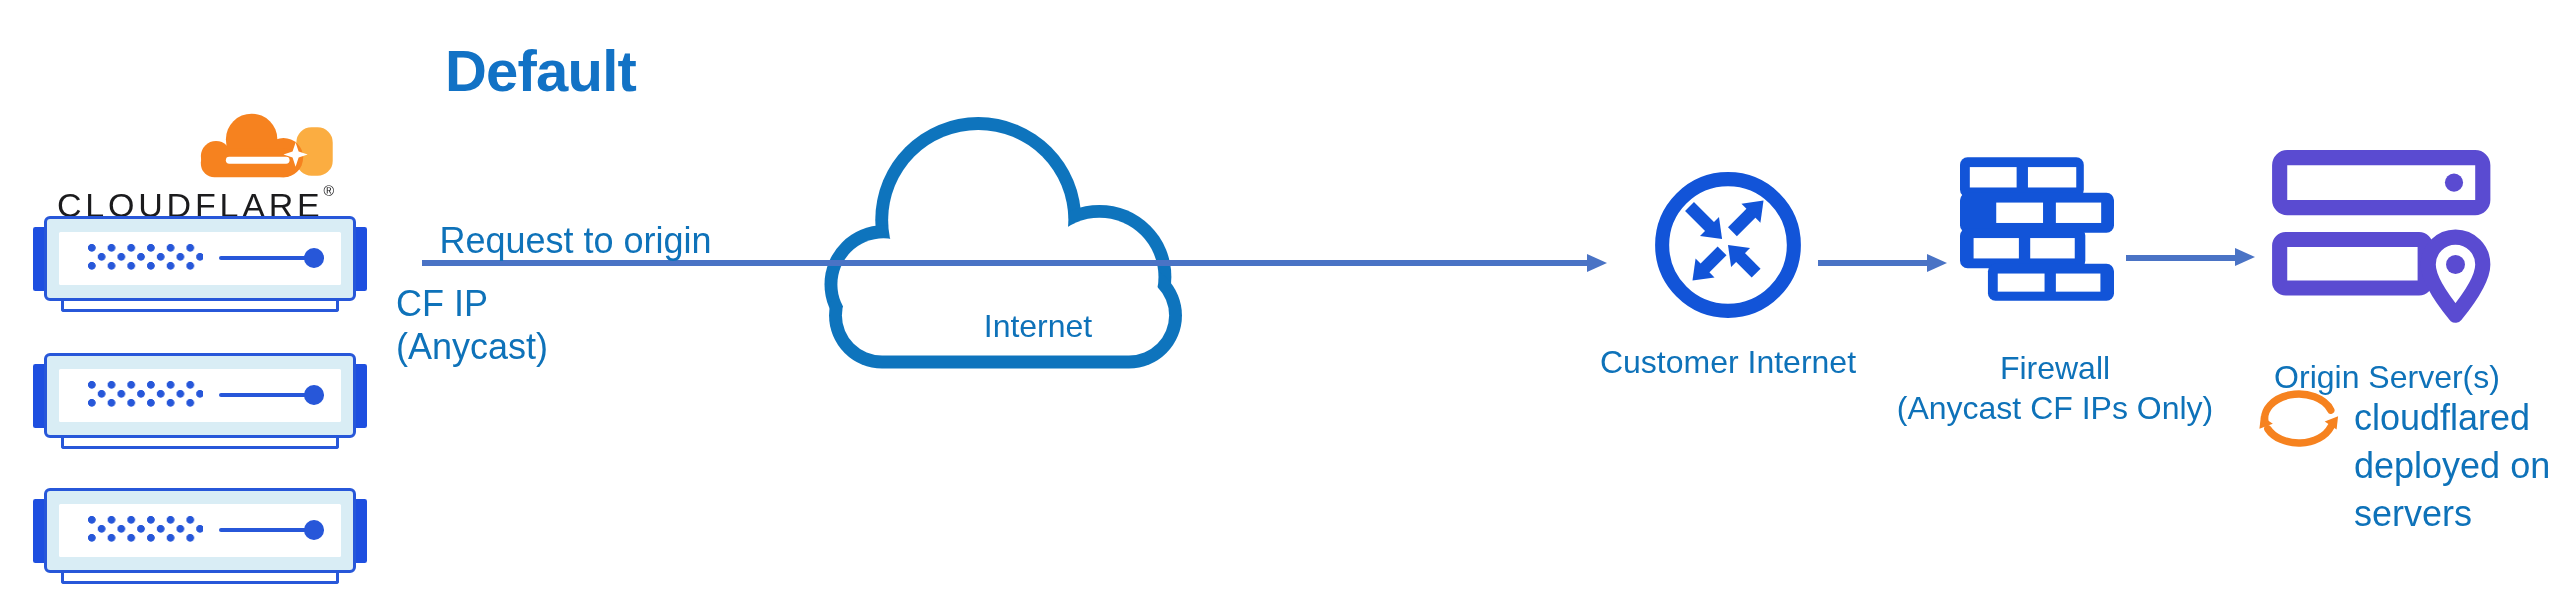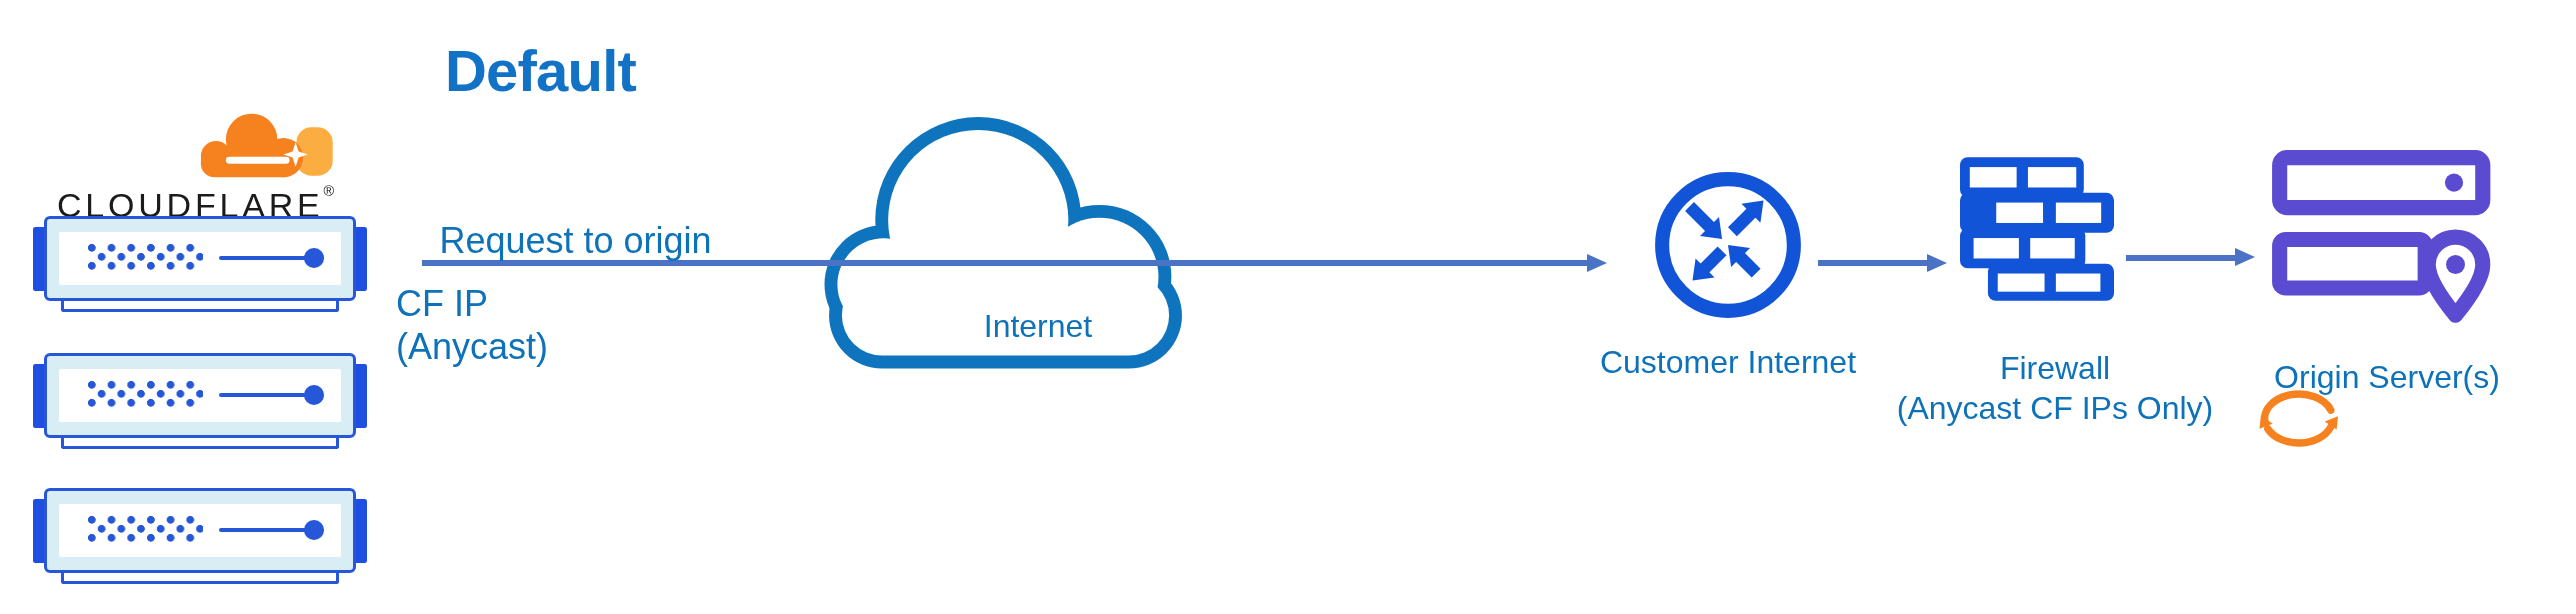--- a/index.html
+++ b/index.html
@@ -214,15 +214,20 @@
   <svg class="abs" style="left:2255px;top:383px;" width="89" height="68" viewBox="0 0 120 90">
     <g stroke="#f6821f" stroke-width="10" fill="none" stroke-linecap="round">
       <path d="M13.7 52.7 A46 33 0 0 1 102.2 35.7"></path>
       <path d="M17.3 61 A46 33 0 0 0 102.2 58.3"></path>
     </g>
     <g fill="#f6821f">
       <polygon points="6,61 24,54 8,43"></polygon>
       <polygon points="112,44 110,62 94,51"></polygon>
     </g>
   </svg>
+  <div class="abs blue-label lbl-44" style="left:2354px;top:394px;line-height:1.33;">
+    <div class="nowrap">cloudflared</div>
+    <div class="nowrap">deployed on</div>
+    <div class="nowrap">servers</div>
+  </div>
 
 </div>
 
 
 </body></html>

